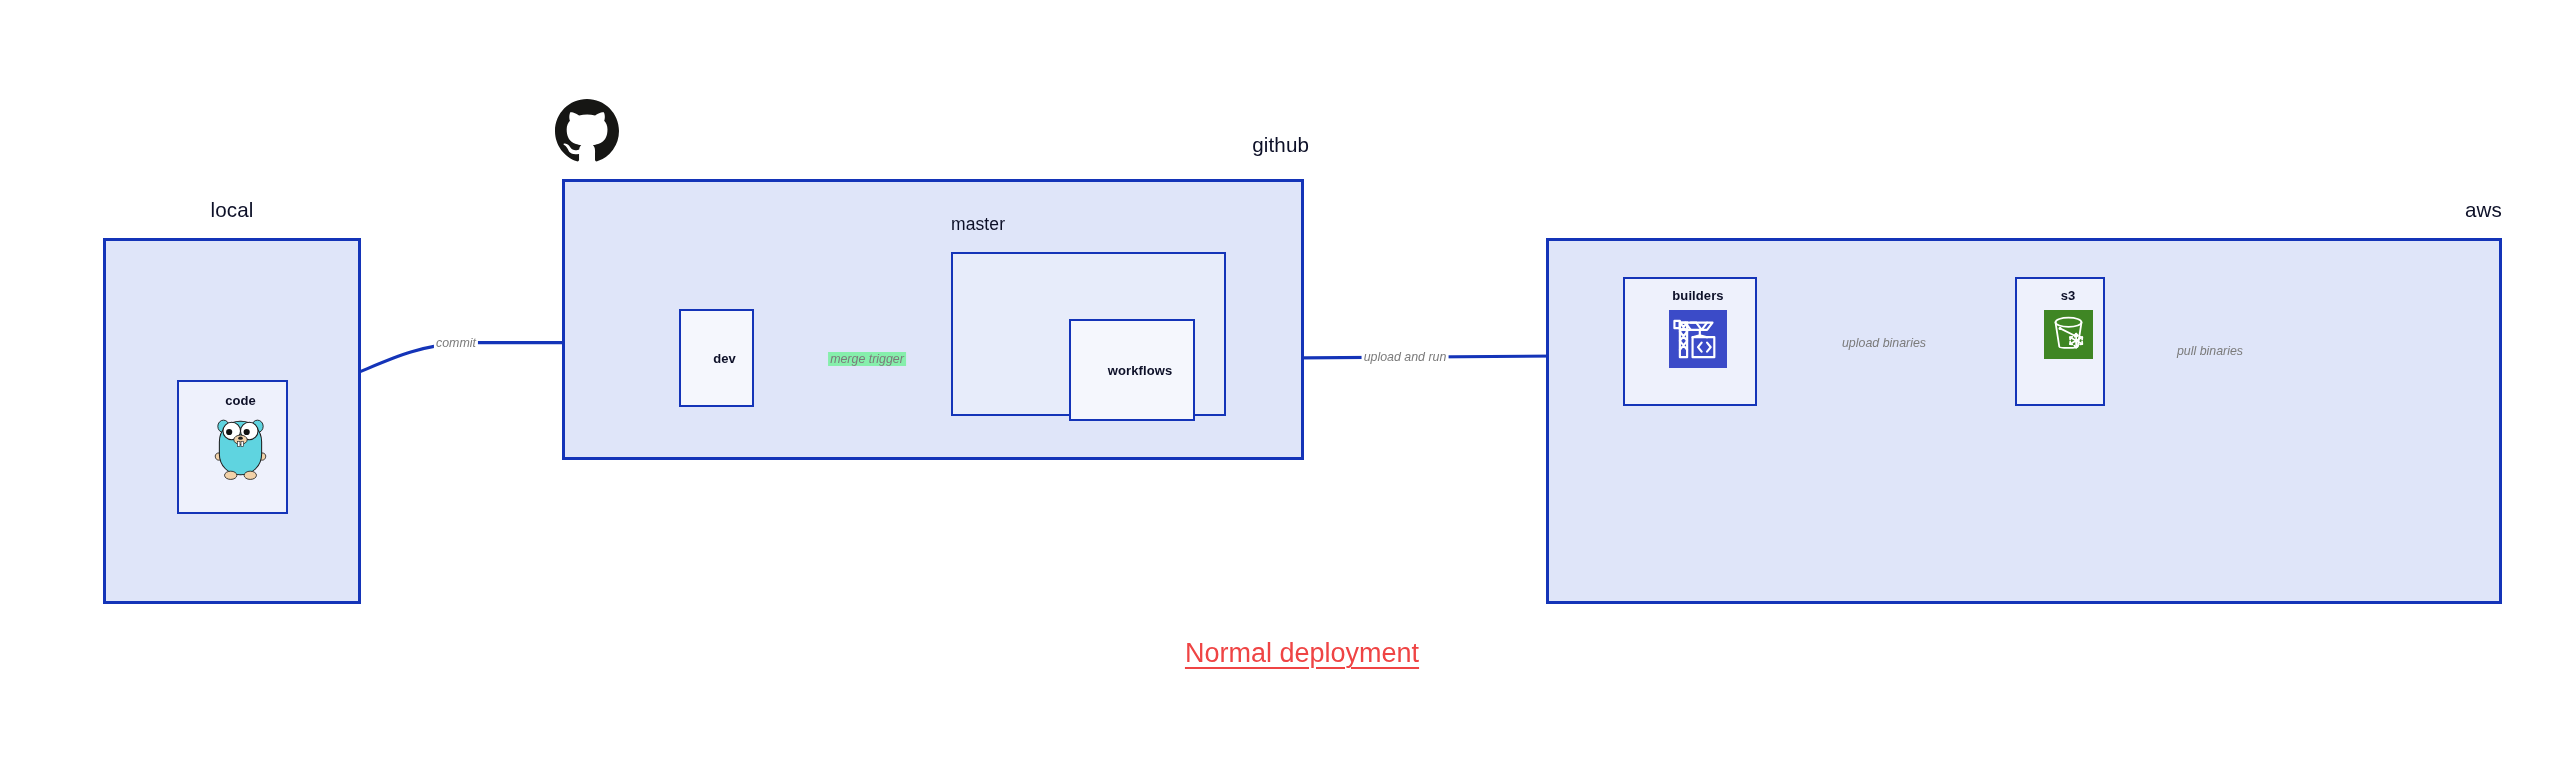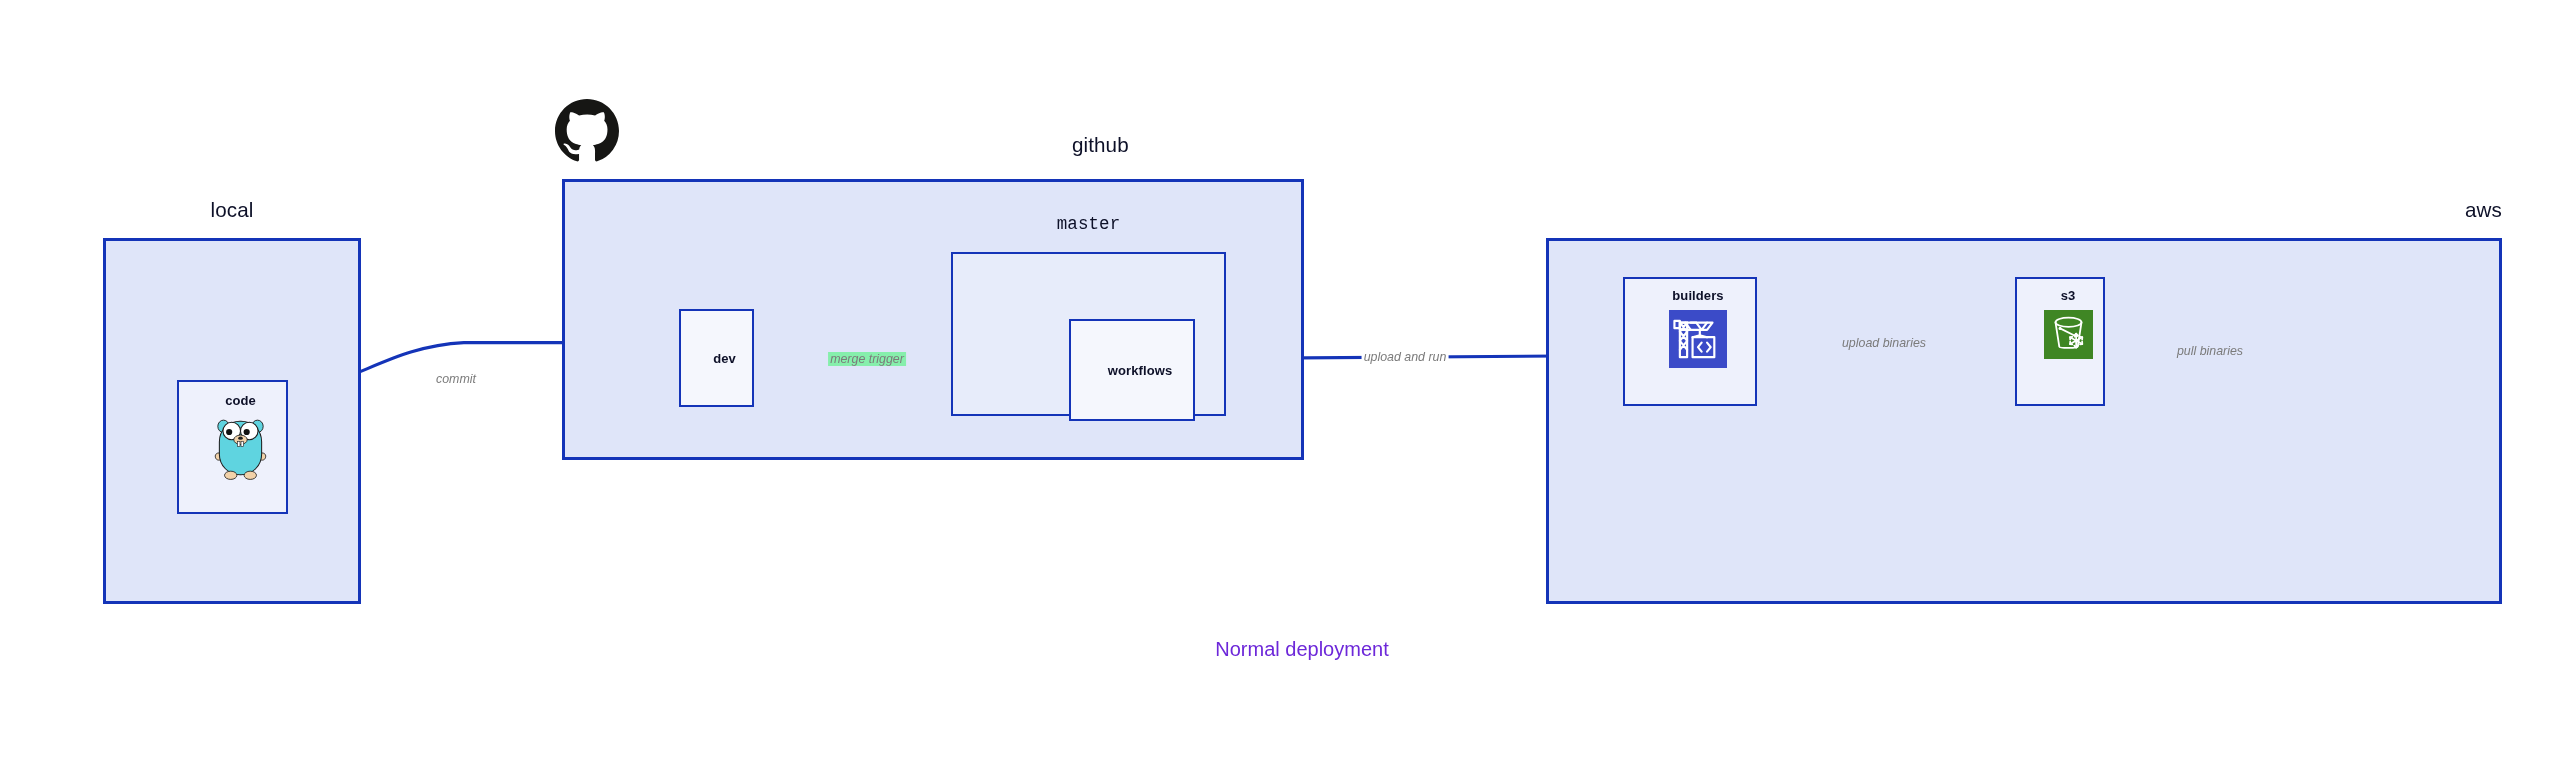--- a/index.html
+++ b/index.html
@@ -22,22 +22,22 @@
   
   .group-label{position:absolute;color:#0d1028;font-size:20.6px;
                font-weight:400;white-space:nowrap;letter-spacing:0.1px;}
   .node-label{color:#0d1028;font-size:13px;font-weight:700;
               white-space:nowrap;letter-spacing:0.1px;}
   .edge-label{position:absolute;color:#7b7b7b;font-size:12.4px;
               font-style:italic;white-space:nowrap;background:#ffffff;
               padding:0 2.1px;transform:translate(-50%,-50%);}
   .edge-label.on-plain{background:transparent;}
 
-  .title{position:absolute;color:#6d28d9;font-size:20px;font-weight:400;
-         text-underline-offset:4.6px;
+  .title{position:absolute;color:#ef4444;font-size:27px;font-weight:400;
+         text-decoration:underline;text-underline-offset:4.6px;
          text-decoration-thickness:2.1px;white-space:nowrap;
          transform:translateX(-50%);}
 
   
   .icon-wrap{display:block;line-height:0;}
 </style>
 </head>
 <body>
 
 <div id="stage">
@@ -111,26 +111,26 @@
         -.09-.23-.48-.94-.82-1.13-.28-.15-.68-.52-.01-.53.63-.01 1.08.58 1.23.82
         .72 1.21 1.87.87 2.33.66.07-.52.28-.87.51-1.07-1.78-.2-3.64-.89-3.64-3.95
         0-.87.31-1.59.82-2.15-.08-.2-.36-1.02.08-2.12 0 0 .67-.21 2.2.82.64-.18
         1.32-.27 2-.27s1.36.09 2 .27c1.53-1.04 2.2-.82 2.2-.82.44 1.1.16 1.92.08
         2.12.51.56.82 1.27.82 2.15 0 3.07-1.87 3.75-3.65 3.95.29.25.54.73.54 1.48
         0 1.07-.01 1.93-.01 2.2 0 .21.15.46.55.38A8.01 8.01 0 0 0 16 8c0-4.42
         -3.58-8-8-8z"></path>
     </svg>
   </span>
 
-  <div class="group-label" style="left:1072px;top:133px;width:237px;text-align:left;">github</div>
+  <div class="group-label" style="left:1072px;top:133px;width:237px;text-align:right;">github</div>
 
   <div class="group" style="left:562px;top:179px;width:742px;height:281px;"></div>
 
   <div class="subgroup" style="left:951px;top:252px;width:275px;height:164px;"></div>
-  <div class="group-label" style="left:951px;top:214px;width:275px;text-align:center;font-size:17.5px;font-family:Liberation Mono, monospace;">master</div>
+  <div class="group-label" style="left:951px;top:214px;width:275px;font-size:17.5px;">master</div>
 
   <div class="node leaf" style="left:635px;top:309px;width:75px;height:98px;">
     <span class="node-label">dev</span>
   </div>
 
   <div class="node leaf" style="left:1025px;top:319px;width:126px;height:102px;">
     <span class="node-label">workflows</span>
   </div>
 
   <div class="group-label" style="left:1546px;top:198px;width:956px;text-align:right;">aws</div>
@@ -182,21 +182,21 @@
             <path d="M-2.5 -6.5 L0 -9 L2.5 -6.5 M-2.5 6.5 L0 9 L2.5 6.5"></path>
             <path d="M-7.8 -1.3 L-8 -4.5 L-5 -5 M7.8 1.3 L8 4.5 L5 5"></path>
             <path d="M-5 5 L-8 4.5 L-7.8 1.3 M5 -5 L8 -4.5 L7.8 -1.3"></path>
           </g>
         </g>
       </svg>
     </span>
   </div>
 
 
-  <div class="edge-label on-plain" style="left:456px;top:343px;background:#ffffff;margin-top:36px;">commit</div>
+  <div class="edge-label on-plain" style="left:456px;top:343px;background:#ffffff;">commit</div>
 
   <div class="edge-label" style="left:867px;top:359px;background:#86efac;">merge trigger</div>
 
   <div class="edge-label" style="left:1405px;top:357px;background:#ffffff;">upload and run</div>
 
   <div class="edge-label" style="left:1884px;top:343px;background:#dfe5f9;">upload binaries</div>
 
   <div class="edge-label" style="left:2210px;top:351px;background:#dfe5f9;">pull binaries</div>
 
   <div class="title" style="left:1302px;top:638px;">Normal deployment</div>

